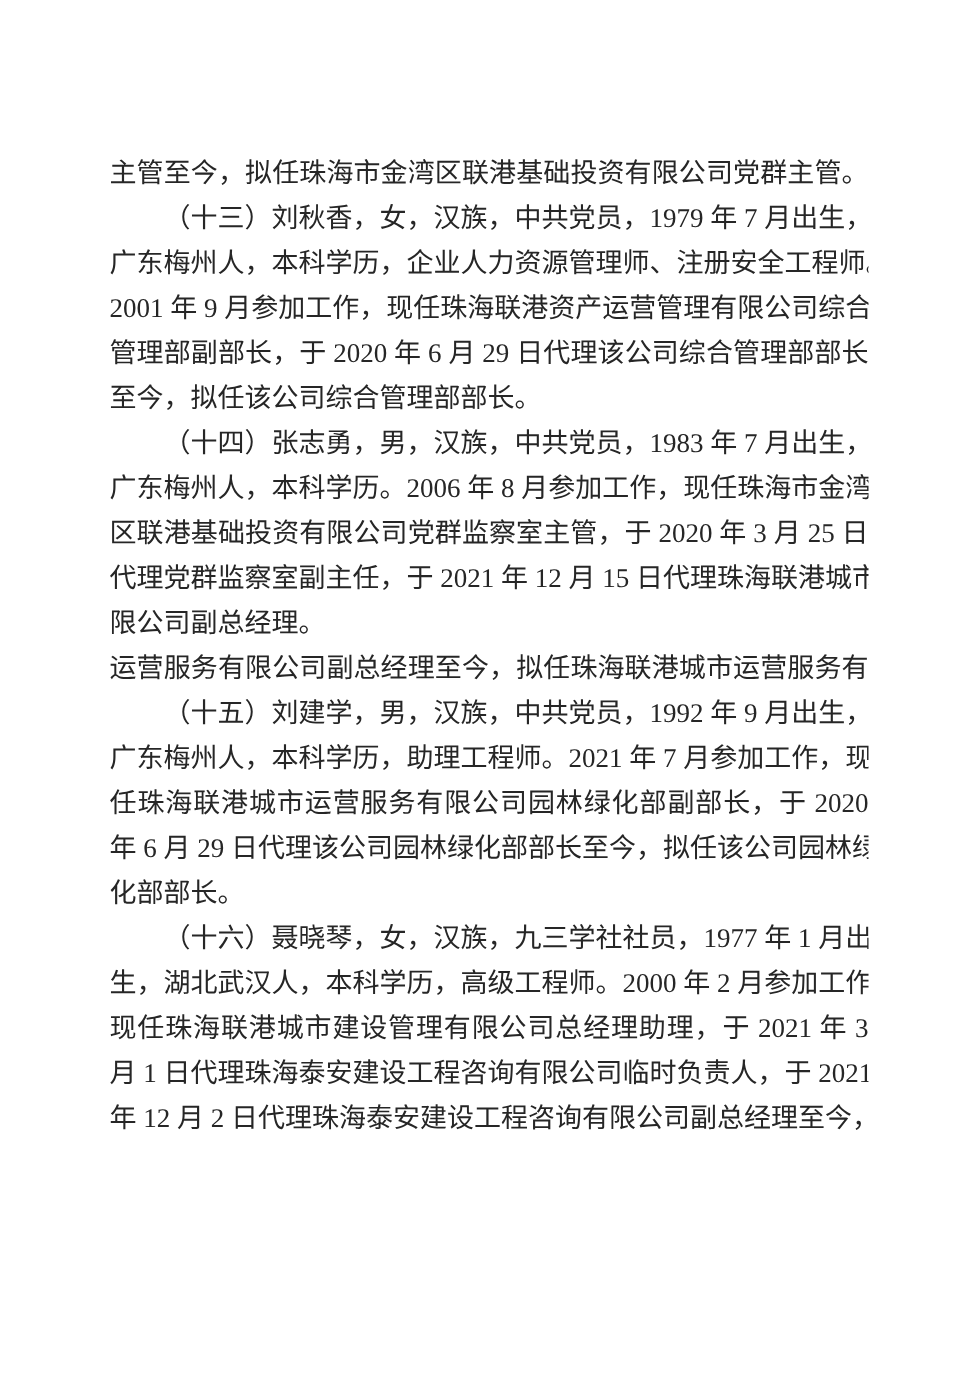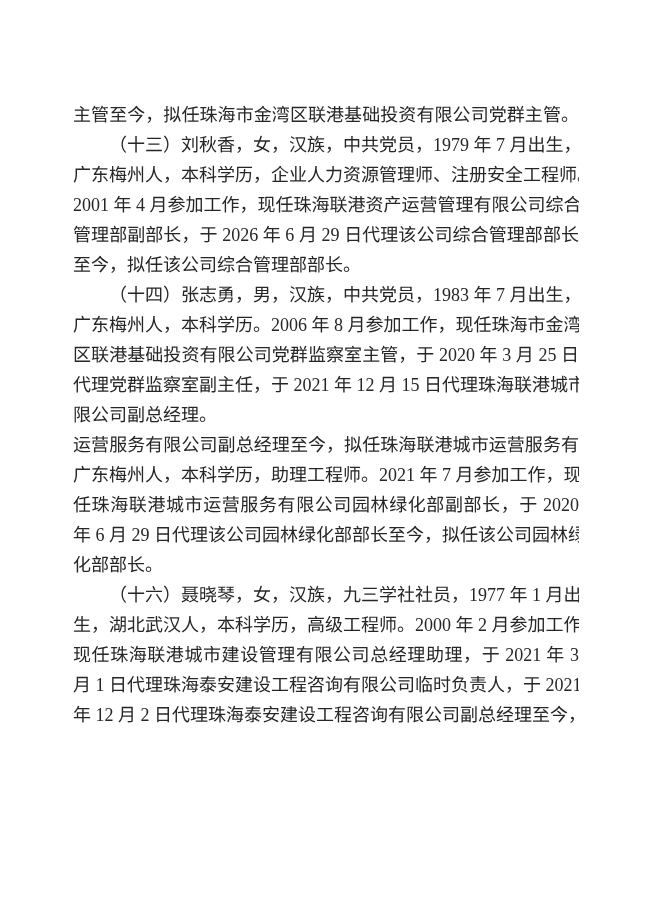--- a/index.html
+++ b/index.html
@@ -47,33 +47,34 @@
 <body>
 
 <div class="page">
   <div class="doc-body" id="doc-body" style="color: rgb(38, 38, 38);">
       <div class="paragraph">
         <div class="text-line">主管至今，拟任珠海市金湾区联港基础投资有限公司党群主管。</div>
       </div>
       <div class="paragraph">
         <div class="text-line indent-first">（十三）刘秋香，女，汉族，中共党员，1979 年 7 月出生，</div>
         <div class="text-line">广东梅州人，本科学历，企业人力资源管理师、注册安全工程师。</div>
-        <div class="text-line">2001 年 4 月参加工作，现任珠海联港资产运营管理有限公司综合</div>
-        <div class="text-line">管理部副部长，于 2026 年 6 月 29 日代理该公司综合管理部部长</div>
+        <div class="text-line">2001 年 9 月参加工作，现任珠海联港资产运营管理有限公司综合</div>
+        <div class="text-line">管理部副部长，于 2020 年 6 月 29 日代理该公司综合管理部部长</div>
         <div class="text-line para-end">至今，拟任该公司综合管理部部长。</div>
       </div>
       <div class="paragraph">
         <div class="text-line indent-first">（十四）张志勇，男，汉族，中共党员，1983 年 7 月出生，</div>
         <div class="text-line">广东梅州人，本科学历。2006 年 8 月参加工作，现任珠海市金湾</div>
         <div class="text-line">区联港基础投资有限公司党群监察室主管，于 2020 年 3 月 25 日</div>
         <div class="text-line">代理党群监察室副主任，于 2021 年 12 月 15 日代理珠海联港城市</div>
         <div class="text-line para-end">限公司副总经理。</div>
         <div class="text-line">运营服务有限公司副总经理至今，拟任珠海联港城市运营服务有</div>
       </div>
       <div class="paragraph">
+        <div class="text-line indent-first">（十五）刘建学，男，汉族，中共党员，1992 年 9 月出生，</div>
         <div class="text-line">广东梅州人，本科学历，助理工程师。2021 年 7 月参加工作，现</div>
         <div class="text-line">任珠海联港城市运营服务有限公司园林绿化部副部长，于 2020</div>
         <div class="text-line">年 6 月 29 日代理该公司园林绿化部部长至今，拟任该公司园林绿</div>
         <div class="text-line para-end">化部部长。</div>
       </div>
       <div class="paragraph">
         <div class="text-line indent-first">（十六）聂晓琴，女，汉族，九三学社社员，1977 年 1 月出</div>
         <div class="text-line">生，湖北武汉人，本科学历，高级工程师。2000 年 2 月参加工作，</div>
         <div class="text-line">现任珠海联港城市建设管理有限公司总经理助理，于 2021 年 3</div>
         <div class="text-line">月 1 日代理珠海泰安建设工程咨询有限公司临时负责人，于 2021</div>

